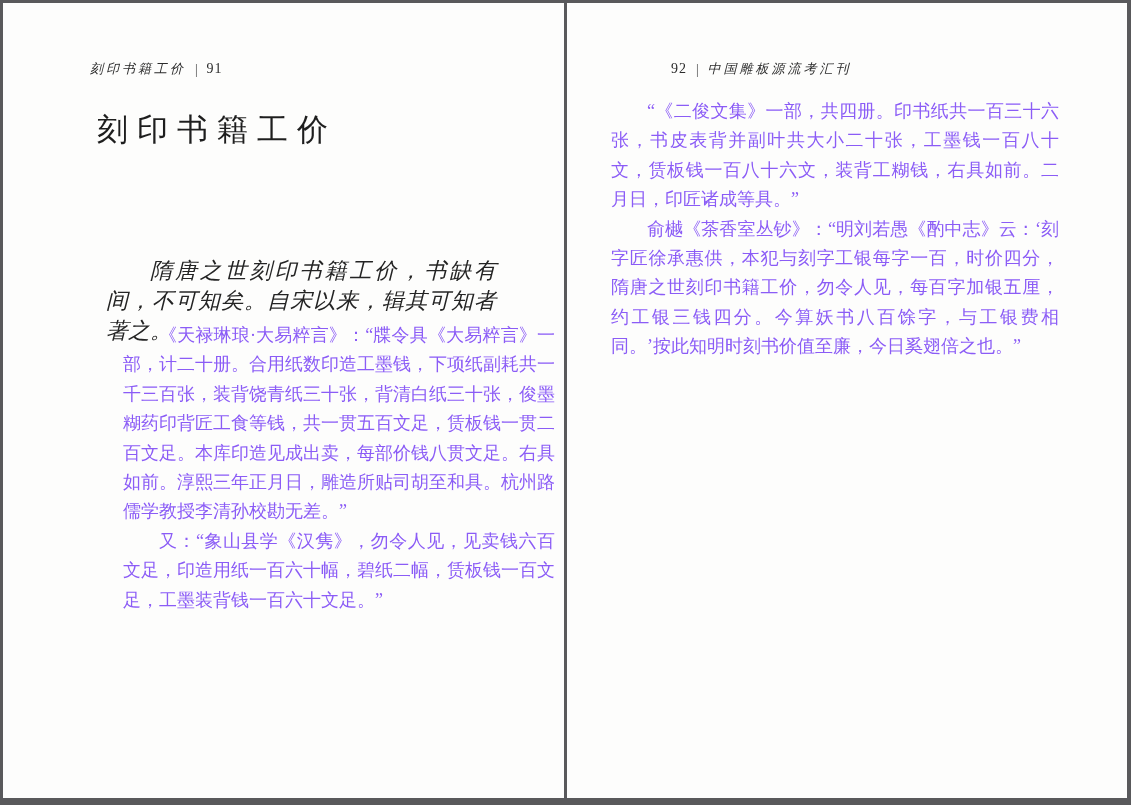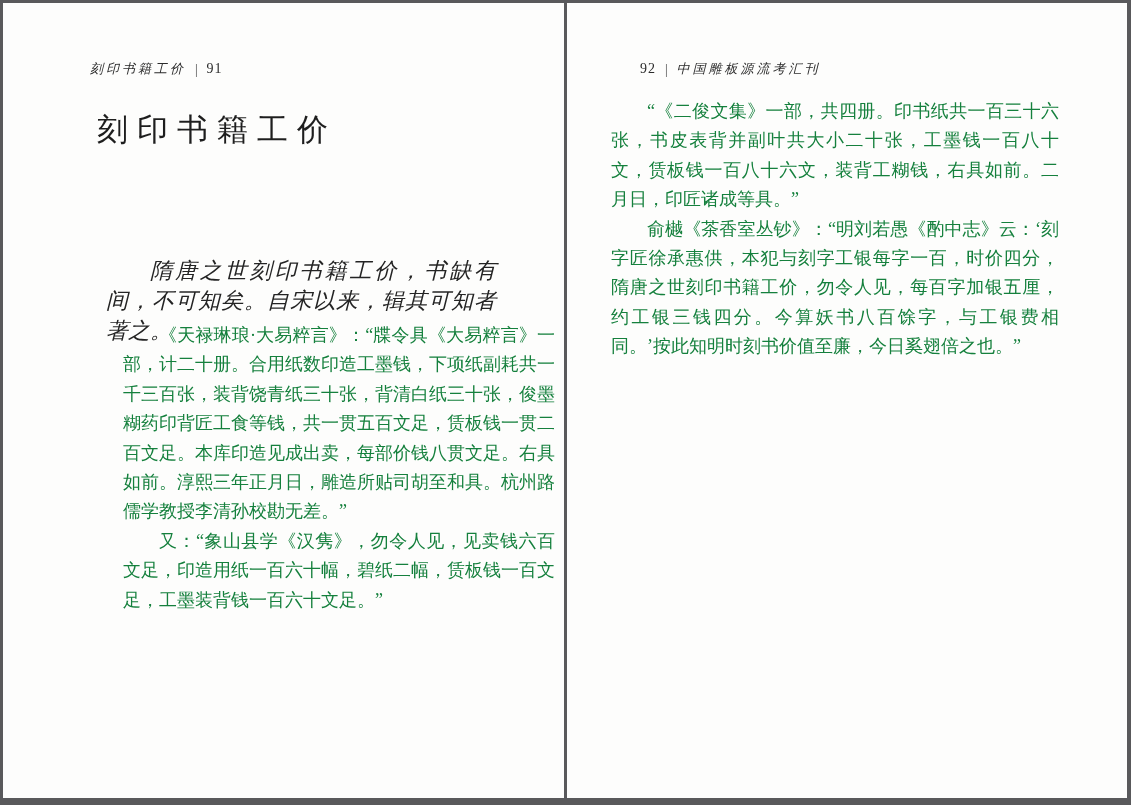--- a/index.html
+++ b/index.html
@@ -37,21 +37,21 @@
     white-space: nowrap;
     box-sizing: border-box;
   }
   .running-head.left {
     left: 87px;
     width: 430px;
     text-align: left;
     padding-right: 26px;
   }
   .running-head.right {
-    left: 607px;
+    left: 638px;
     width: 446px;
     text-align: left;
     padding-left: 30px;
   }
   .head-title {
     font-style: italic;
     letter-spacing: 3px;
   }
   .head-num {
     font-size: 14px;
@@ -87,21 +87,21 @@
     text-align: justify;
     text-indent: 2em;
     color: #242424;
   }
   
   .body-col {
     position: absolute;
     font-size: 18px;
     line-height: 29.4px;
     text-align: justify;
-    color: #15803d;
+    color: #8b5cf6;
   }
   .body-col p {
     margin: 0;
     text-indent: 2em;
   }
   .body-col.left {
     left: 88px;
     top: 318px;
     width: 432px;
     margin-left: 32px;

